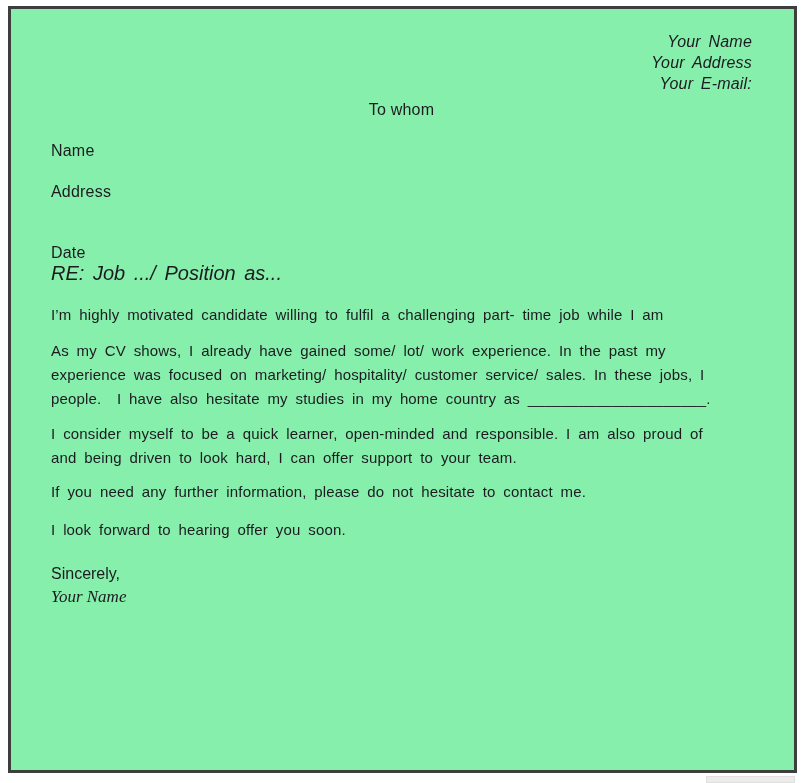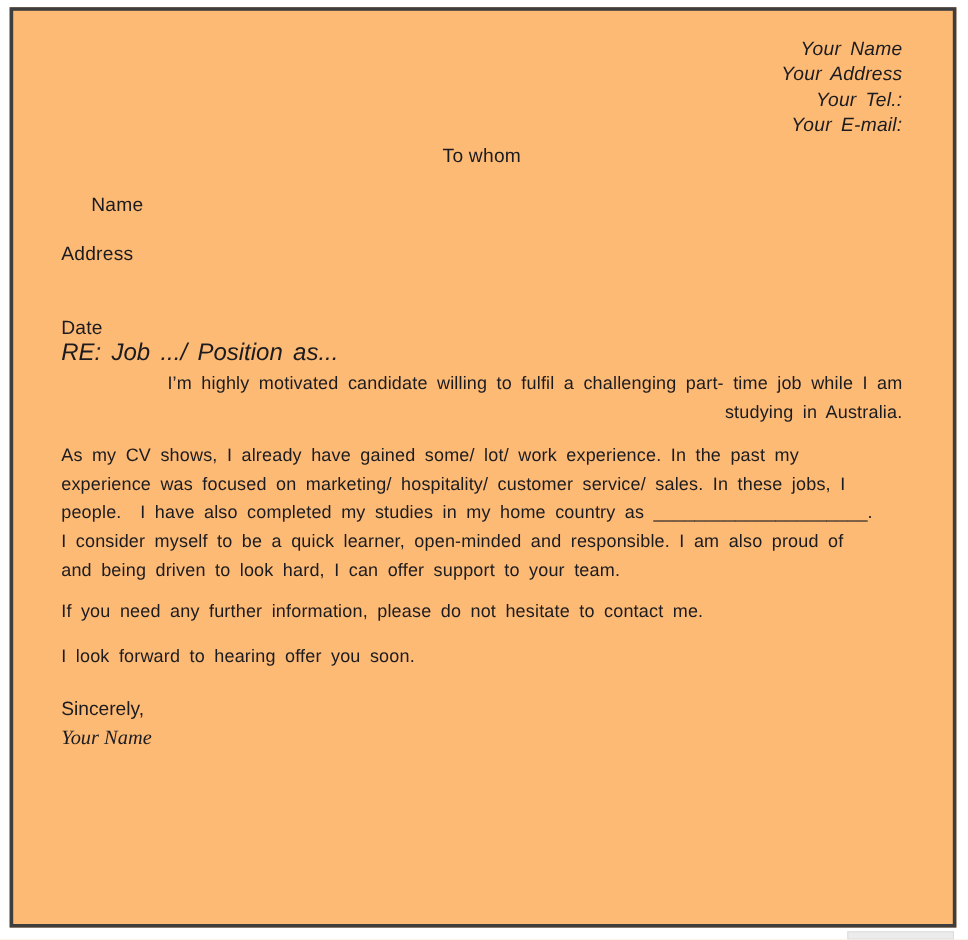--- a/index.html
+++ b/index.html
@@ -14,42 +14,42 @@
     overflow: hidden;
   }
   .letter {
     position: absolute;
     left: 8px;
     top: 6px;
     width: 789px;
     height: 767px;
     box-sizing: border-box;
     border: 3px solid #3e3e3e;
-    background: #fdba74;
+    background: #86efac;
     padding: 22px 42px 0 40px;
   }
   
   .sender {
     text-align: right;
     font-style: italic;
     font-size: 16px;
     line-height: 21px;
     letter-spacing: 0.2px;
     word-spacing: 3px;
     margin-bottom: 6px;
   }
   .sender .line { white-space: pre; }
   
   .lbl {
     font-size: 16px;
     line-height: 20px;
     letter-spacing: 0.2px;
   }
   .lbl-towhom  { margin-top: 0; text-align: center; }
-  .lbl-name    { margin-top: 21px; margin-left: 25px; }
+  .lbl-name    { margin-top: 21px; }
   .lbl-address { margin-top: 21px; }
   .lbl-date    { margin-top: 41px; }
   .salutation {
     margin-top: 23px;
     font-size: 16px;
     line-height: 20px;
     word-spacing: 3px;
   }
   .subject {
     font-size: 20px;
@@ -59,23 +59,23 @@
   }
   
   .para { margin: 0; }
   .para .bline {
     font-size: 15px;
     line-height: 24px;
     letter-spacing: 0.15px;
     word-spacing: 3.5px;
     white-space: pre;
   }
-  .p1 { margin-top: 4px; text-align: right; }
+  .p1 { margin-top: 20px; }
   .p2 { margin-top: 12px; }
-  .p3 { }
+  .p3 { margin-top: 11px; }
   .p4 { margin-top: 10px; }
   .p5 { margin-top: 14px; }
   .closing { margin-top: 20px; }
   .valediction {
     font-size: 16px;
     line-height: 24px;
   }
   .signature {
     font-family: "Liberation Serif", serif;
     font-style: italic;
@@ -95,41 +95,39 @@
   }
 </style>
 </head>
 <body>
 
 <div class="letter">
 
   <div class="sender">
     <div class="line">Your Name</div>
     <div class="line">Your Address</div>
-    <div class="line">Your Tel.:</div>
     <div class="line">Your E-mail:</div>
   </div>
 
   <div class="lbl lbl-towhom">To whom</div>
   <div class="lbl lbl-name">Name</div>
   <div class="lbl lbl-address">Address</div>
   <div class="lbl lbl-date">Date</div>
 
 
   <div class="subject">RE: Job .../ Position as...</div>
 
   <div class="para p1">
     <div class="bline">I’m highly motivated candidate willing to fulfil a challenging part- time job while I am</div>
-    <div class="bline">studying in Australia.</div>
   </div>
 
   <div class="para p2">
     <div class="bline">As my CV shows, I already have gained some/ lot/ work experience. In the past my</div>
     <div class="bline">experience was focused on marketing/ hospitality/ customer service/ sales. In these jobs, I</div>
-    <div class="bline">people.  I have also completed my studies in my home country as _____________________.</div>
+    <div class="bline">people.  I have also hesitate my studies in my home country as _____________________.</div>
   </div>
 
   <div class="para p3">
     <div class="bline">I consider myself to be a quick learner, open-minded and responsible. I am also proud of</div>
     <div class="bline">and being driven to look hard, I can offer support to your team.</div>
   </div>
 
   <div class="para p4">
     <div class="bline">If you need any further information, please do not hesitate to contact me.</div>
   </div>

